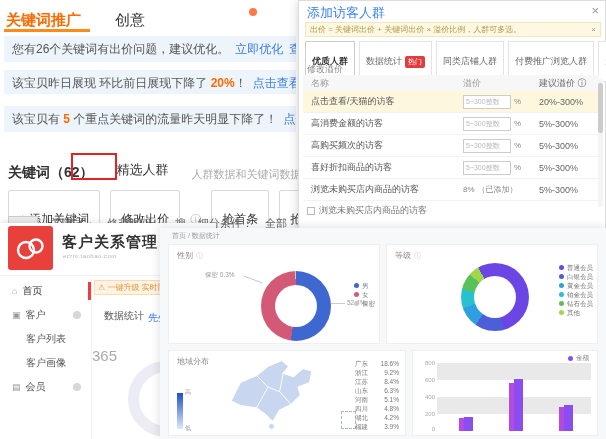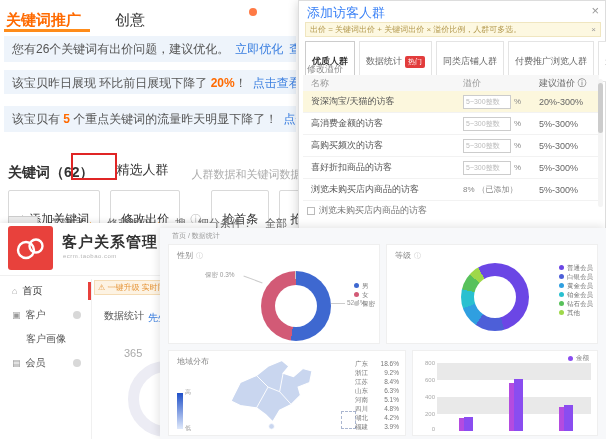--- a/index.html
+++ b/index.html
@@ -68,21 +68,21 @@
   .crm-banner { position:absolute; left:94px; top:57px; width:120px; height:15px; background:#fdf3e3; border:1px solid #f5dcb5; font-size:8px; color:#e6973c; line-height:13px; padding:0 3px; white-space:nowrap; overflow:hidden; }
   .side { position:absolute; left:0; top:56px; width:92px; height:160px; border-right:1px solid #f0f0f0; }
   .side-item { position:relative; height:24px; line-height:24px; font-size:10px; color:#555; padding-left:12px; cursor:pointer; display:flex; align-items:center; gap:5px; }
   .side-item.sub { padding-left:26px; }
   .side-item.active { color:#333; }
   .active-bar { position:absolute; right:0; top:3px; width:3px; height:18px; background:#e8413c; }
   .side-ico { font-size:9px; color:#999; }
   .gray-dot { position:absolute; right:10px; top:8px; width:8px; height:8px; border-radius:50%; background:#d8d8d8; }
   .crm-stat-title { position:absolute; left:104px; top:86px; font-size:10px; color:#555; }
   .crm-link { position:absolute; left:148px; top:88px; font-size:10px; color:#3b7fe0; width:14px; overflow:hidden; white-space:nowrap; }
-  .crm-365 { position:absolute; left:124px; top:124px; font-size:11px; color:#aaa; }
+  .crm-365 { position:absolute; left:92px; top:124px; font-size:15px; color:#aaa; }
   .crm-arc { position:absolute; left:128px; top:138px; width:76px; height:76px; border:11px solid #ececf4; border-radius:50%; }
 
   
   .dash { position:absolute; left:160px; top:228px; width:446px; height:211px; background:#f7f8fa; box-shadow:-2px -2px 8px rgba(0,0,0,.10); }
   .crumb { position:absolute; left:12px; top:3px; font-size:7px; color:#999; }
   .card { position:absolute; background:#fff; border:1px solid #efefef; }
   .card-title { position:absolute; left:8px; top:5px; font-size:8px; color:#888; display:flex; gap:3px; align-items:center; }
   .card-info { font-size:7px; color:#ccc; }
   .card-g { left:8px; top:16px; width:212px; height:100px; }
   .card-l { left:226px; top:16px; width:212px; height:100px; }
@@ -183,21 +183,21 @@
     </div>
     <div class="modify-label">修改溢价</div>
 
     <div class="mtable">
       <div class="mthead">
         <span class="c-name">名称</span>
         <span class="c-prem">溢价</span>
         <span class="c-sugg">建议溢价 ⓘ</span>
       </div>
       <div class="mrow hi">
-        <span class="c-name">资深淘宝/天猫的访客</span>
+        <span class="c-name">点击查看/天猫的访客</span>
         <span class="c-prem">
             <input class="prem-input" placeholder="5~300整数" style="">
             <span class="pct">%</span>
           </span>
         <span class="c-sugg">20%-300%</span>
       </div>
       <div class="mrow">
         <span class="c-name">高消费金额的访客</span>
         <span class="c-prem">
             <input class="prem-input" placeholder="5~300整数" style="">
@@ -257,20 +257,23 @@
       <div class="side-item active">
         <span class="side-ico">⌂</span>
         <span>首页</span>
         <span class="active-bar"></span>
       </div>
       <div class="side-item">
         <span class="side-ico">▣</span>
         <span>客户</span>
         <span class="gray-dot"></span>
       </div>
+      <div class="side-item sub">
+          <span>客户列表</span>
+        </div>
       <div class="side-item sub">
           <span>客户画像</span>
         </div>
       <div class="side-item">
         <span class="side-ico">▤</span>
         <span>会员</span>
         <span class="gray-dot"></span>
       </div>
     </div>
 

